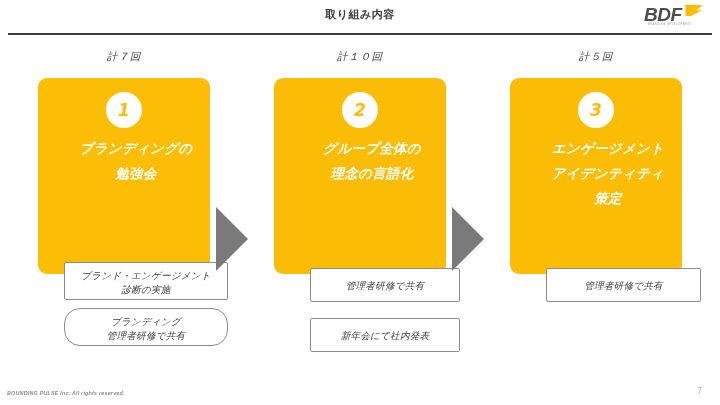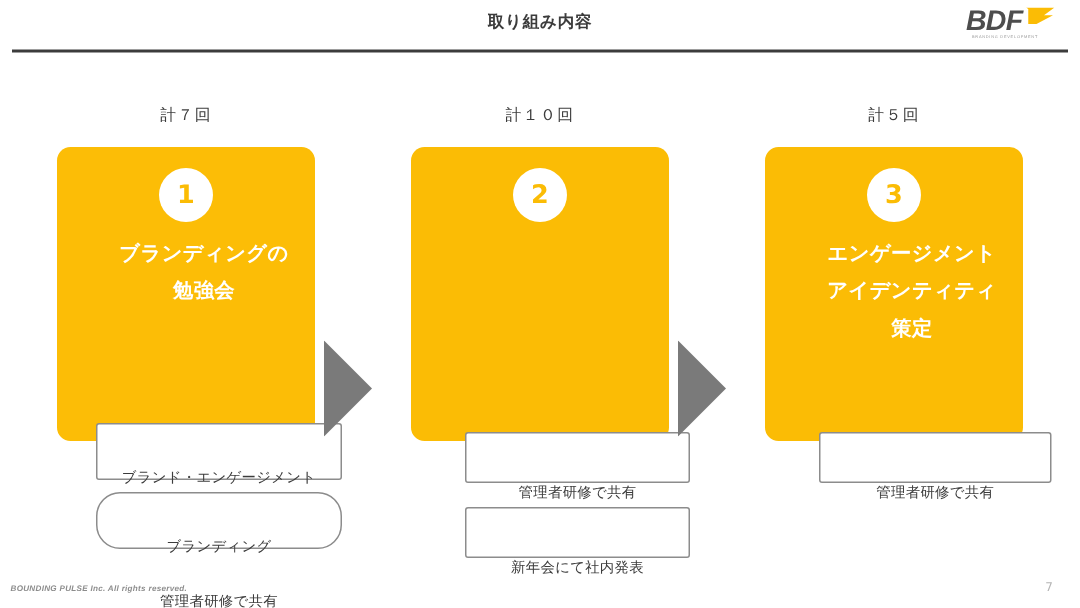--- a/index.html
+++ b/index.html
@@ -76,23 +76,24 @@
     font-size: 2.6px;
     color: #9a9a9a;
     letter-spacing: 0.5px;
     white-space: nowrap;
   }
 
   
   .columns {
     position: absolute;
     left: 0;
-    top: 70px;
+    top: 50px;
     width: 720px;
     height: 320px;
+    font-style: italic;
   }
   .column {
     position: absolute;
     top: 0;
     width: 228px;
   }
   .col-1 { left: 10px; }
   .col-2 { left: 246px; }
   .col-3 { left: 482px; }
 
@@ -161,21 +162,21 @@
     border: 1.2px solid #8c8c8c;
     border-radius: 2px;
     box-sizing: border-box;
     text-align: center;
     color: #3c3c3c;
     font-size: 9.6px;
     line-height: 13.5px;
     padding-top: 6px;
     letter-spacing: 0.2px;
   }
-  .subbox .sb-line { display: block; white-space: nowrap; margin-top: 23px; }
+  .subbox .sb-line { display: block; white-space: nowrap; }
 
   .col-1 .sb-a { left: 54px; top: 212px; width: 164px; height: 38px; }
   .col-1 .sb-b { left: 54px; top: 258px; width: 164px; height: 38px; padding-top: 6px; border-radius: 16px; }
   .col-2 .sb-a { left: 64px; top: 218px; width: 150px; height: 34px; padding-top: 10px; }
   .col-2 .sb-b { left: 64px; top: 268px; width: 150px; height: 34px; padding-top: 10px; }
   .col-3 .sb-a { left: 64px; top: 218px; width: 155px; height: 34px; padding-top: 10px; }
 
   
   .arrow {
     position: absolute;
@@ -248,20 +249,24 @@
 
   <svg class="arrow arrow-1" viewBox="0 0 36 64">
     <path d="M2,0 L34,32 L2,64 L2,40 L2,24 Z" fill="#7a7a7a"></path>
   </svg>
 
   <div class="column col-2">
     <div class="col-count">計１０回</div>
 
     <div class="yellow-card c2">
       <div class="step-badge">2</div>
+      <div class="card-lines">
+        <span class="card-line">グループ全体の</span>
+        <span class="card-line">理念の言語化</span>
+      </div>
     </div>
 
     <div class="subbox sb-a">
       <span class="sb-line">管理者研修で共有</span>
     </div>
     <div class="subbox sb-b">
       <span class="sb-line">新年会にて社内発表</span>
     </div>
   </div>
 

